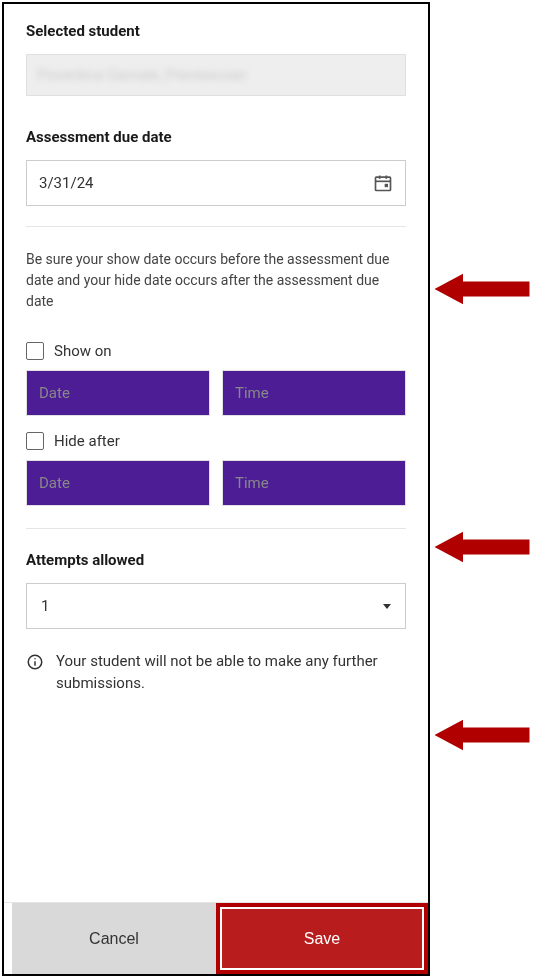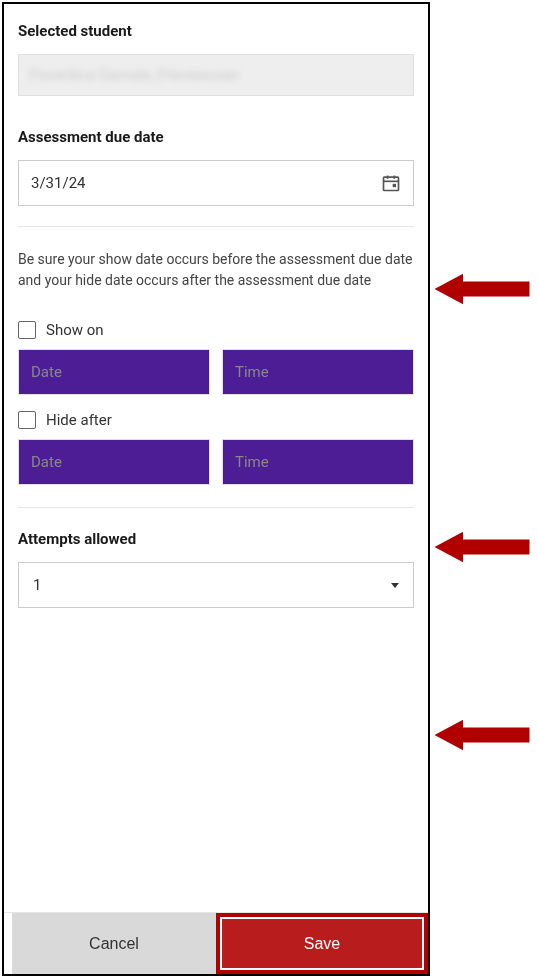--- a/index.html
+++ b/index.html
@@ -33,21 +33,21 @@
     }
     .page-title {
       font-family: Georgia, "Times New Roman", serif;
       font-size: 32px;
       font-weight: 400;
       color: #1a1a1a;
       margin-top: 4px;
     }
     .body-content {
       flex: 1;
-      padding: 18px 14px 0;
+      padding: 18px 22px 0;
       overflow: hidden;
     }
     .section-label {
       font-size: 15px;
       font-weight: 700;
       color: #1a1a1a;
       margin-bottom: 14px;
     }
     .student-box {
       width: 100%;
@@ -155,21 +155,21 @@
       height: 18px;
       flex-shrink: 0;
       margin-top: 2px;
     }
     .info-text {
       font-size: 15px;
       color: #333;
       line-height: 1.45;
     }
     .footer {
-      height: 62px;
+      height: 72px;
       border-top: 1px solid #e5e5e5;
       display: flex;
       padding-left: 8px;
     }
     .btn-cancel {
       flex: 1;
       background: #d9d9d9;
       color: #333;
       font-size: 16px;
       display: flex;
@@ -261,20 +261,28 @@
     </div>
 
     <hr class="hr">
 
     <div class="section-label">Attempts allowed</div>
     <div class="select-field">
       <span>1</span>
       <span class="caret-down"></span>
     </div>
 
+    <div class="info-row">
+      <svg class="info-icon" viewBox="0 0 24 24" fill="none" stroke="#333" stroke-width="2">
+        <circle cx="12" cy="12" r="9"></circle>
+        <line x1="12" y1="11" x2="12" y2="17"></line>
+        <circle cx="12" cy="7.5" r="1" fill="#333" stroke="none"></circle>
+      </svg>
+      <div class="info-text">Your student will not be able to make any further submissions.</div>
+    </div>
 
   </div>
 
   <div class="footer">
     <button class="btn-cancel">Cancel</button>
     <div class="btn-save-wrap">
       <button class="btn-save">Save</button>
     </div>
   </div>
 

